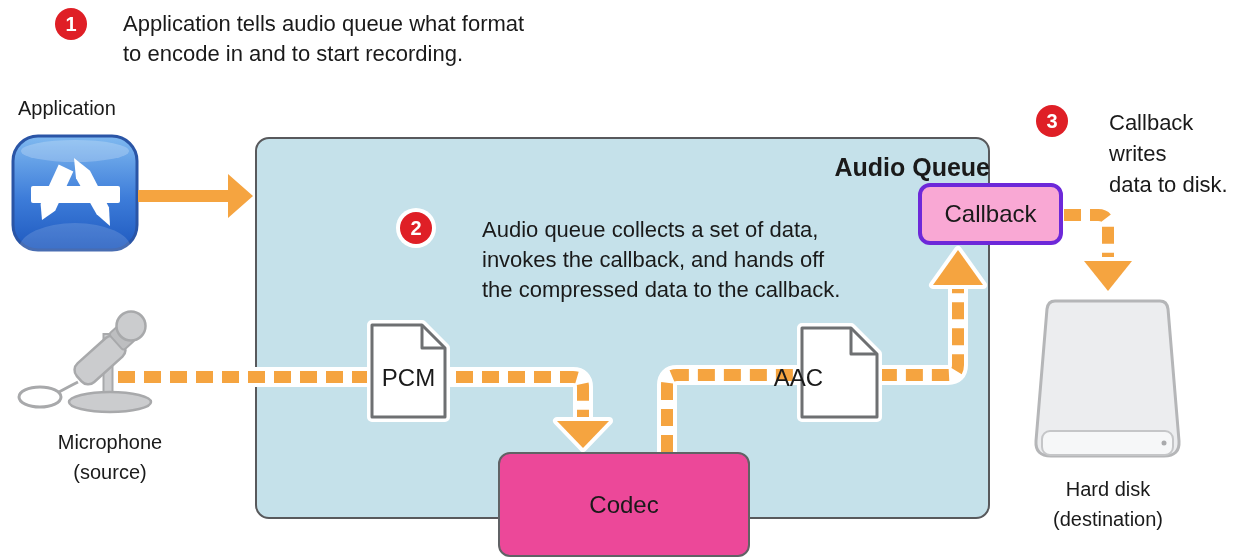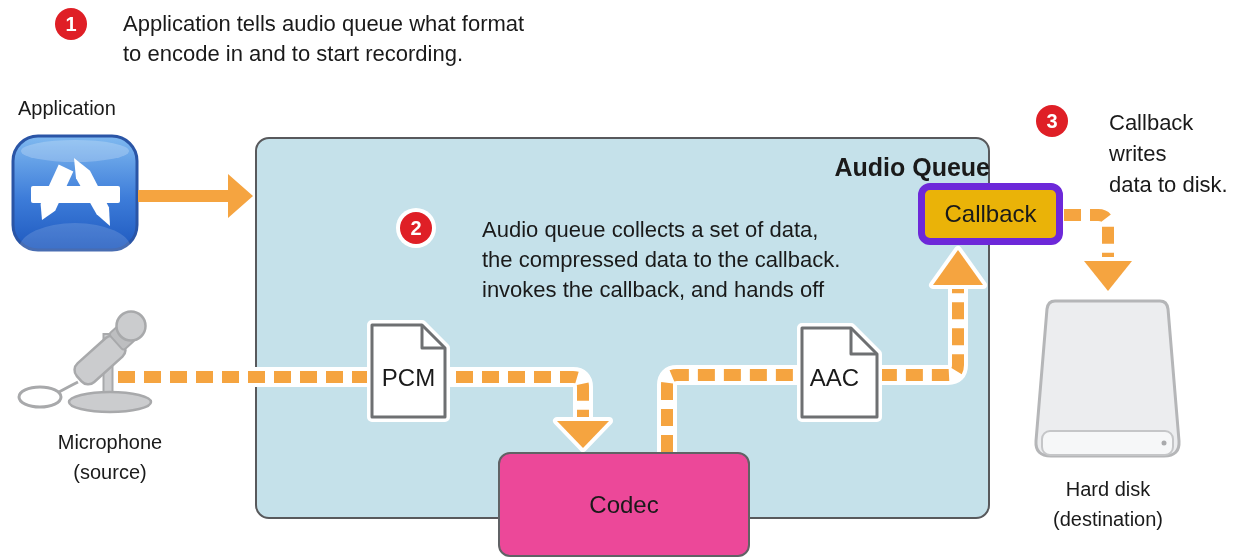--- a/index.html
+++ b/index.html
@@ -26,21 +26,21 @@
   .note-text span{display:block;}
   .note-text.n3{line-height:31px;}
   .node-label{position:absolute;font-size:20px;line-height:30px;z-index:2;}
   .node-label.center{text-align:center;}
   .node-label span{display:block;}
   .box{
     position:absolute;box-sizing:border-box;border-radius:12px;z-index:2;
     display:flex;align-items:center;justify-content:center;font-size:24px;
   }
   .codec-box{left:498px;top:452px;width:252px;height:105px;background:#ec4899;border:2px solid #606265;}
-  .callback-box{left:918px;top:183px;width:145px;height:62px;background:#eab308;border:7px solid #6d28d9;}
+  .callback-box{left:918px;top:183px;width:145px;height:62px;background:#f9a8d4;border:4px solid #6d28d9;}
   .doc-label{position:absolute;text-align:center;font-size:24px;line-height:25px;z-index:2;}
 </style>
 </head>
 <body>
 
 <div class="canvas">
 
   <div class="queue-box"></div>
 
   <svg class="gfx" width="1242" height="559" viewBox="0 0 1242 559">
@@ -121,22 +121,22 @@
   <div class="note-text" style="left:96px;top:9px;">
     <span>Application tells audio queue what format</span>
     <span>to encode in and to start recording.</span>
   </div>
 
   <div class="note-circle" style="left:400px;top:212px;">
     <span>2</span>
   </div>
   <div class="note-text" style="left:455px;top:215px;">
     <span>Audio queue collects a set of data,</span>
+    <span>invokes the callback, and hands off</span>
     <span>the compressed data to the callback.</span>
-    <span>invokes the callback, and hands off</span>
   </div>
 
   <div class="note-circle" style="left:1036px;top:105px;">
     <span>3</span>
   </div>
   <div class="note-text n3" style="left:1082px;top:107px;">
     <span>Callback writes</span>
     <span>data to disk.</span>
   </div>
 
@@ -146,21 +146,21 @@
     <span>Microphone</span>
     <span>(source)</span>
   </div>
 
   <div class="node-label center" style="left:1028px;top:474px;width:160px;">
     <span>Hard disk</span>
     <span>(destination)</span>
   </div>
 
   <div class="doc-label" style="left:372px;top:365px;width:73px;">PCM</div>
-  <div class="doc-label" style="left:802px;top:365px;width:65px;">AAC</div>
+  <div class="doc-label" style="left:766px;top:365px;width:65px;">AAC</div>
 
   <div class="box codec-box">
     <span>Codec</span>
   </div>
   <div class="box callback-box">
     <span>Callback</span>
   </div>
 
 </div>
 

